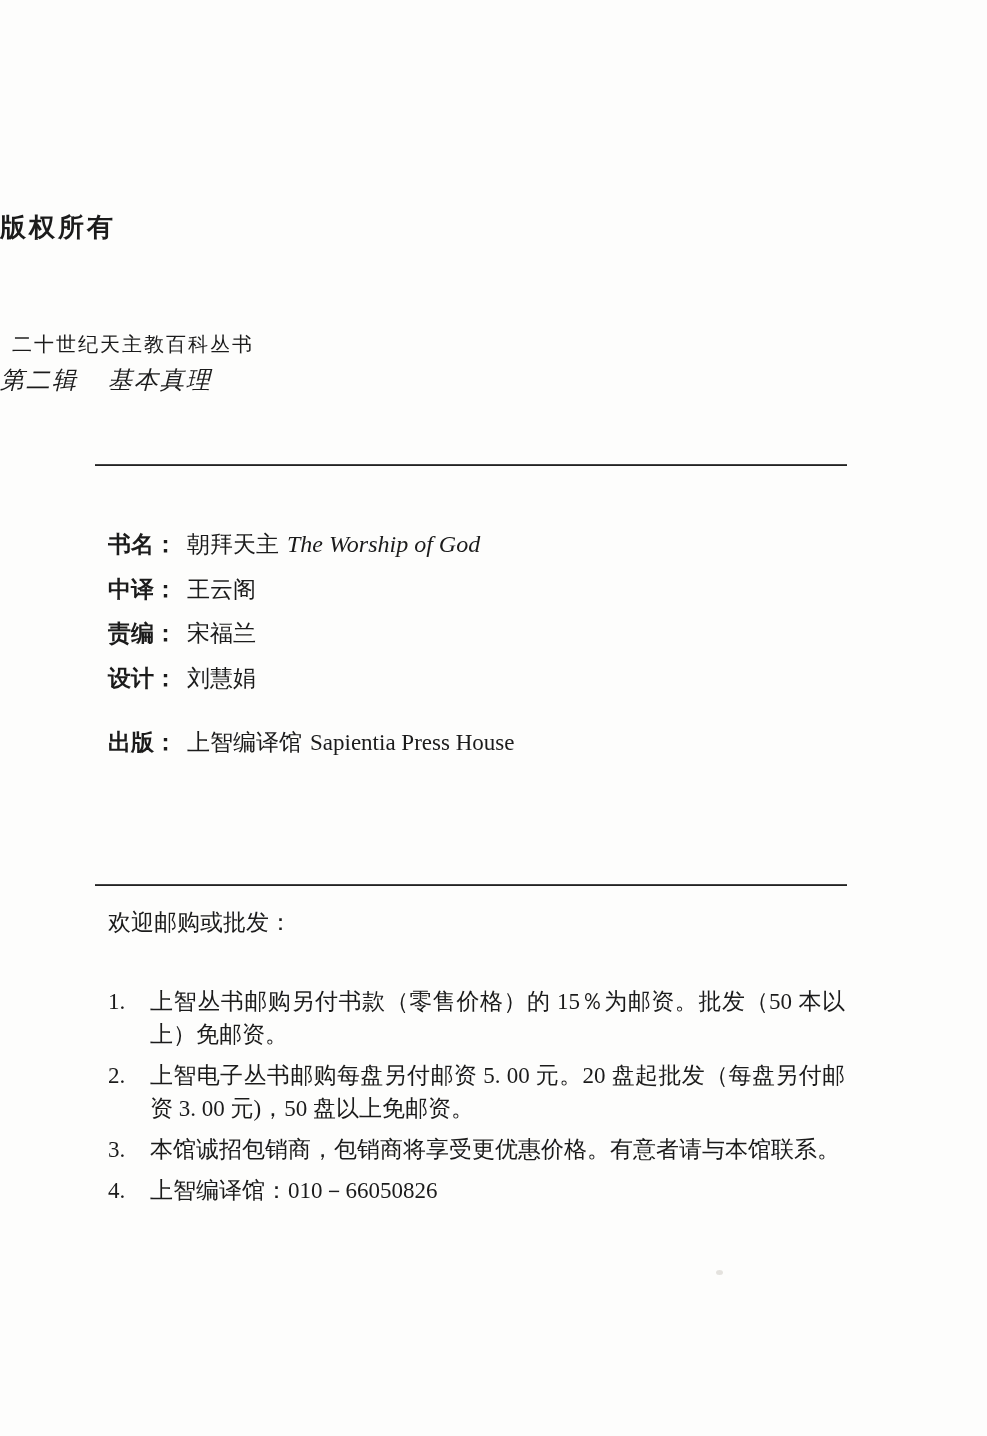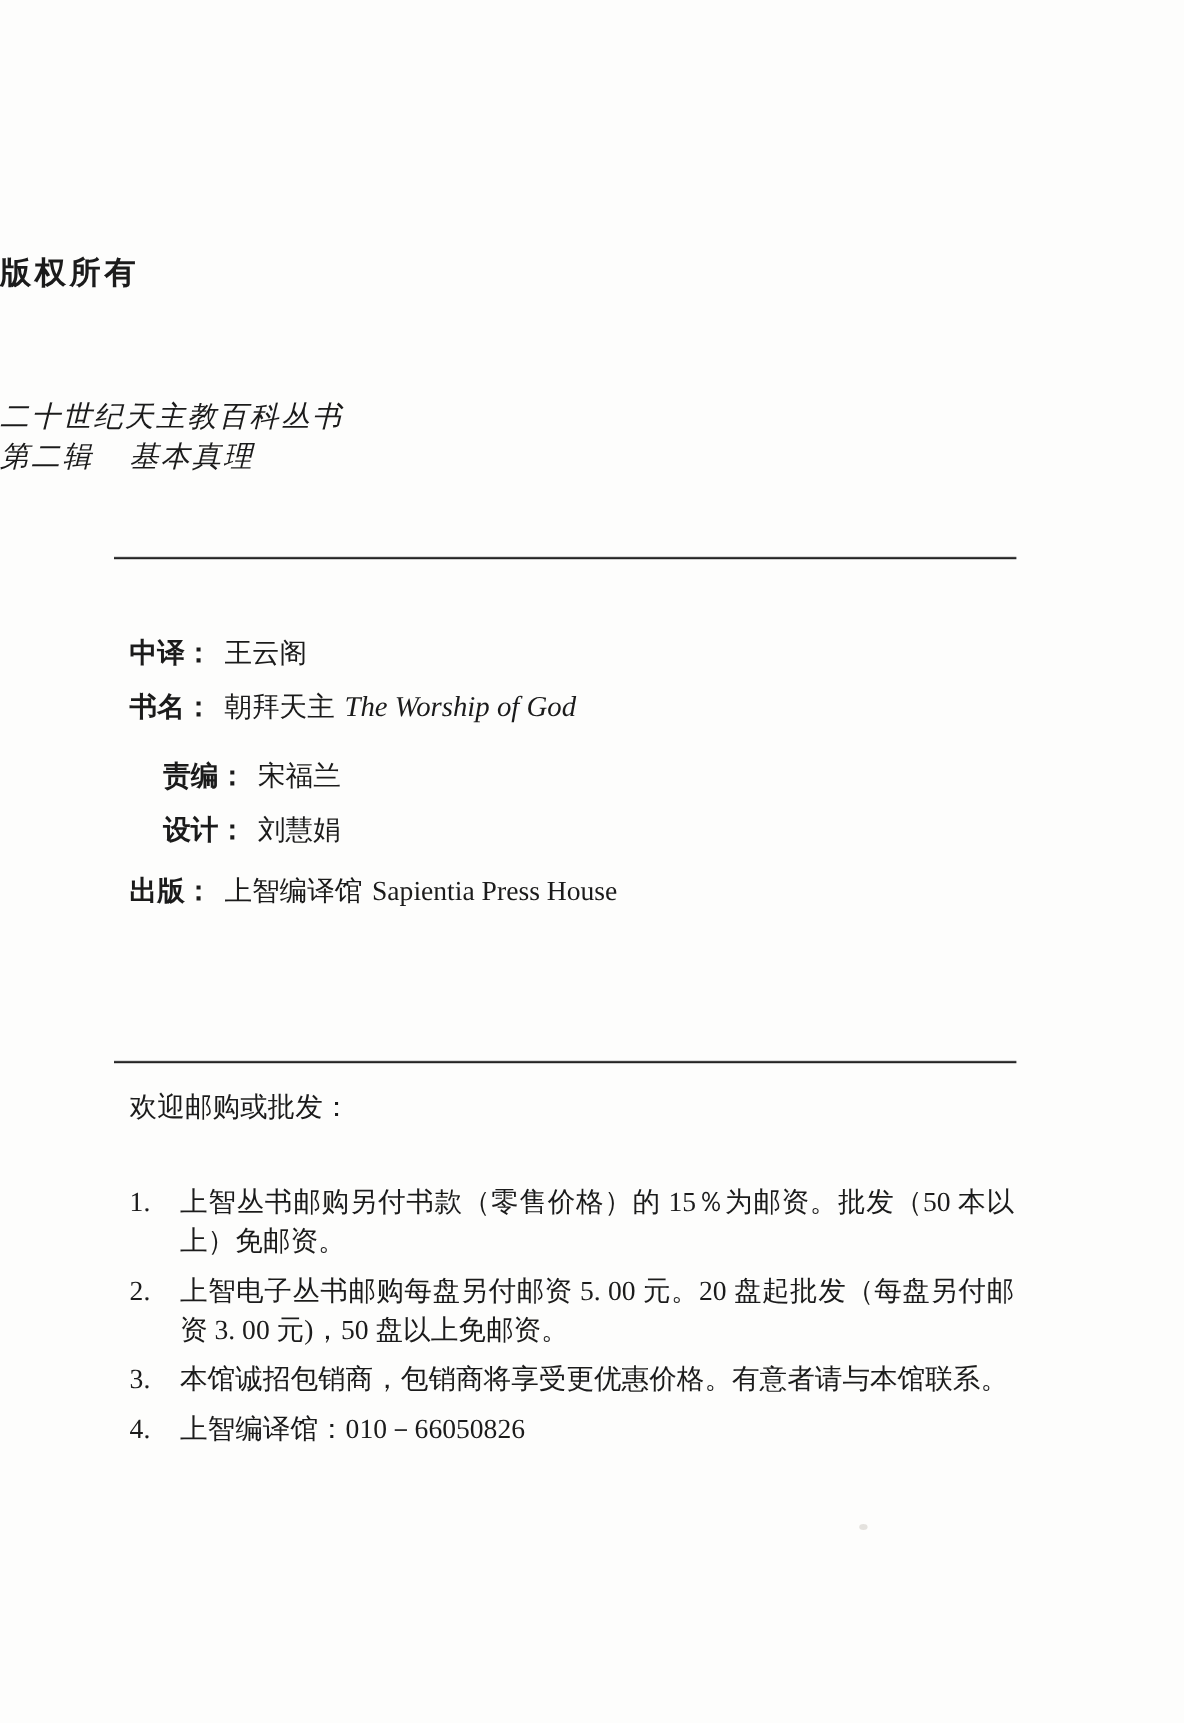--- a/index.html
+++ b/index.html
@@ -19,23 +19,23 @@
   }
   .copyright-title {
     top: 210px;
     font-family: "Liberation Sans", "DejaVu Sans", sans-serif;
     font-weight: bold;
     font-size: 26px;
     letter-spacing: 3px;
   }
   .series-title {
     top: 331px;
-    font-style: italic;
-    font-size: 24px;
+    font-size: 20px;
     letter-spacing: 2px;
+    padding-left: 12px;
   }
   .series-subtitle {
     top: 364px;
     font-style: italic;
     font-size: 24px;
     letter-spacing: 2px;
     font-family: Liberation Mono, monospace;
   }
   .series-subtitle .gap { display: inline-block; width: 30px; }
   .rule {
@@ -46,21 +46,21 @@
     background: linear-gradient(#555, #111);
   }
   .rule-top { top: 464px; }
   .rule-bottom { top: 884px; }
   .info-group {
     position: absolute;
     left: 108px;
     font-size: 23px;
   }
   .info-group-1 { top: 522px; }
-  .info-group-2 { top: 624px; margin-left: 28px; }
+  .info-group-2 { top: 611px; }
   .info-group-3 { top: 720px; }
   .info-row { height: 45px; line-height: 45px; white-space: nowrap; }
   .info-label {
     font-family: "Liberation Sans", "DejaVu Sans", sans-serif;
     font-weight: bold;
     margin-right: 10px;
   }
   .en-italic { font-style: italic; margin-left: 8px; font-size: 24px; }
   .en-roman { margin-left: 8px; font-size: 23px; }
   .sales-intro {
@@ -105,22 +105,22 @@
 
 <div class="centered copyright-title">版权所有</div>
 
 <div class="centered series-title">二十世纪天主教百科丛书</div>
 
 <div class="centered series-subtitle"><span>第二辑</span><span class="gap"></span><span>基本真理</span></div>
 
 <div class="rule rule-top"></div>
 
 <div class="info-group info-group-1">
+  <div class="info-row"><span class="info-label">书名：</span><span>朝拜天主</span><span class="en-italic">The Worship of God</span></div>
   <div class="info-row"><span class="info-label">中译：</span><span>王云阁</span></div>
-  <div class="info-row"><span class="info-label">书名：</span><span>朝拜天主</span><span class="en-italic">The Worship of God</span></div>
 </div>
 
 <div class="info-group info-group-2">
   <div class="info-row"><span class="info-label">责编：</span><span>宋福兰</span></div>
   <div class="info-row"><span class="info-label">设计：</span><span>刘慧娟</span></div>
 </div>
 
 <div class="info-group info-group-3">
   <div class="info-row"><span class="info-label">出版：</span><span>上智编译馆</span><span class="en-roman">Sapientia Press House</span></div>
 </div>

